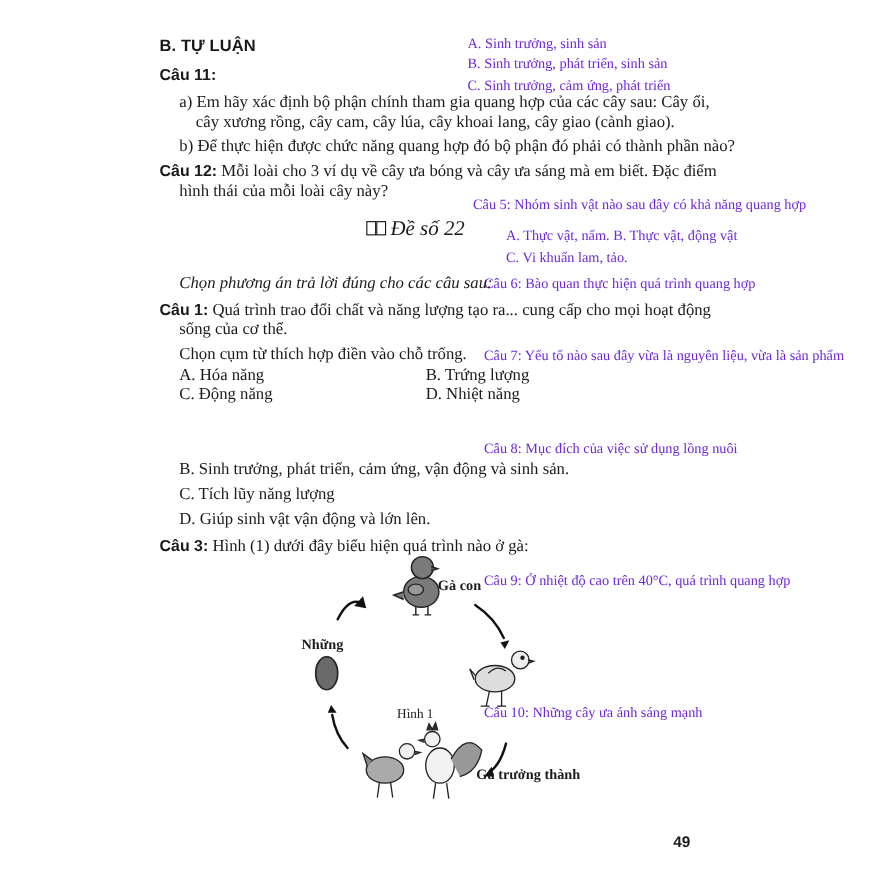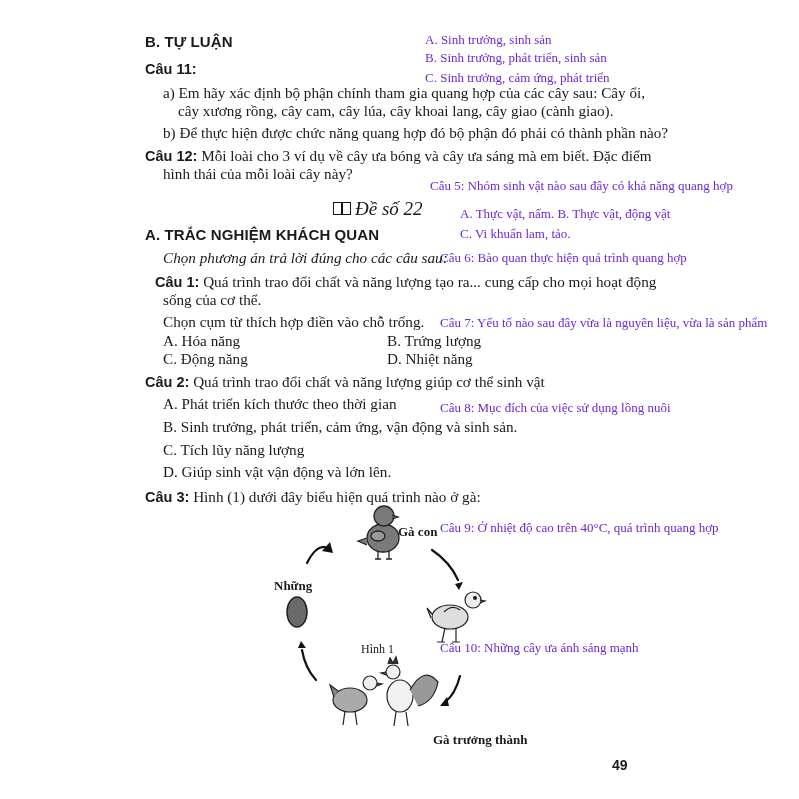--- a/index.html
+++ b/index.html
@@ -50,38 +50,33 @@
 
   <div class="t" style="left:145px;top:147px;">
     <span class="lbl">Câu 12:</span><span> Mỗi loài cho 3 ví dụ về cây ưa bóng và cây ưa sáng mà em biết. Đặc điểm</span>
   </div>
   <div class="t" style="left:163px;top:165px;">hình thái của mỗi loài cây này?</div>
 
   <div class="t exam-title" style="left:333px;top:200px;">
     <span class="book-icon"></span><span>Đề số 22</span>
   </div>
 
-  <div class="t sans-b head" style="left:145px;top:226px;">A. TRẮC NGHIỆM KHÁCH QUAN</div>
   <div class="t ital" style="left:163px;top:249px;">Chọn phương án trả lời đúng cho các câu sau:</div>
 
-  <div class="t" style="left:155px;top:273px;">
+  <div class="t" style="left:145px;top:273px;">
     <span class="lbl">Câu 1:</span><span> Quá trình trao đổi chất và năng lượng tạo ra... cung cấp cho mọi hoạt động</span>
   </div>
   <div class="t" style="left:163px;top:291px;">sống của cơ thể.</div>
   <div class="t" style="left:163px;top:313px;">Chọn cụm từ thích hợp điền vào chỗ trống.</div>
 
   <div class="t" style="left:163px;top:332px;">A. Hóa năng</div>
   <div class="t" style="left:387px;top:332px;">B. Trứng lượng</div>
   <div class="t" style="left:163px;top:350px;">C. Động năng</div>
   <div class="t" style="left:387px;top:350px;">D. Nhiệt năng</div>
 
-  <div class="t" style="left:145px;top:373px;">
-    <span class="lbl">Câu 2:</span><span> Quá trình trao đổi chất và năng lượng giúp cơ thể sinh vật</span>
-  </div>
-  <div class="t" style="left:163px;top:395px;">A. Phát triển kích thước theo thời gian</div>
   <div class="t" style="left:163px;top:418px;">B. Sinh trưởng, phát triển, cảm ứng, vận động và sinh sản.</div>
   <div class="t" style="left:163px;top:441px;">C. Tích lũy năng lượng</div>
   <div class="t" style="left:163px;top:463px;">D. Giúp sinh vật vận động và lớn lên.</div>
 
   <div class="t" style="left:145px;top:488px;">
     <span class="lbl">Câu 3:</span><span> Hình (1) dưới đây biểu hiện quá trình nào ở gà:</span>
   </div>
 
   <div>
     <svg width="799" height="799" style="left:0;top:0;">
@@ -131,17 +126,17 @@
         <path d="M388 664 l2 -6 l3 5 l3 -6 l2 7" fill="#333"></path>
         <path d="M386 672 l-5 1 l5 2" fill="#555"></path>
         <path d="M410 690 q14 -25 28 -8 q-4 20 -20 24" fill="#999"></path>
         <path d="M396 712 l-2 14 M406 712 l2 14" fill="none"></path>
       </g>
     </svg>
 
     <div class="fig-label" style="left:398px;top:524px;">Gà con</div>
     <div class="fig-label" style="left:274px;top:578px;">Những</div>
     <div class="fig-center" style="left:361px;top:642px;">Hình 1</div>
-    <div class="fig-label" style="left:433px;top:732px;">Gà trưởng thành</div>
+    <div class="fig-label" style="left:433px;top:696px;">Gà trưởng thành</div>
   </div>
 
   <div class="pagenum" style="left:612px;top:757px;">49</div>
 </div>
 
 </body></html>

